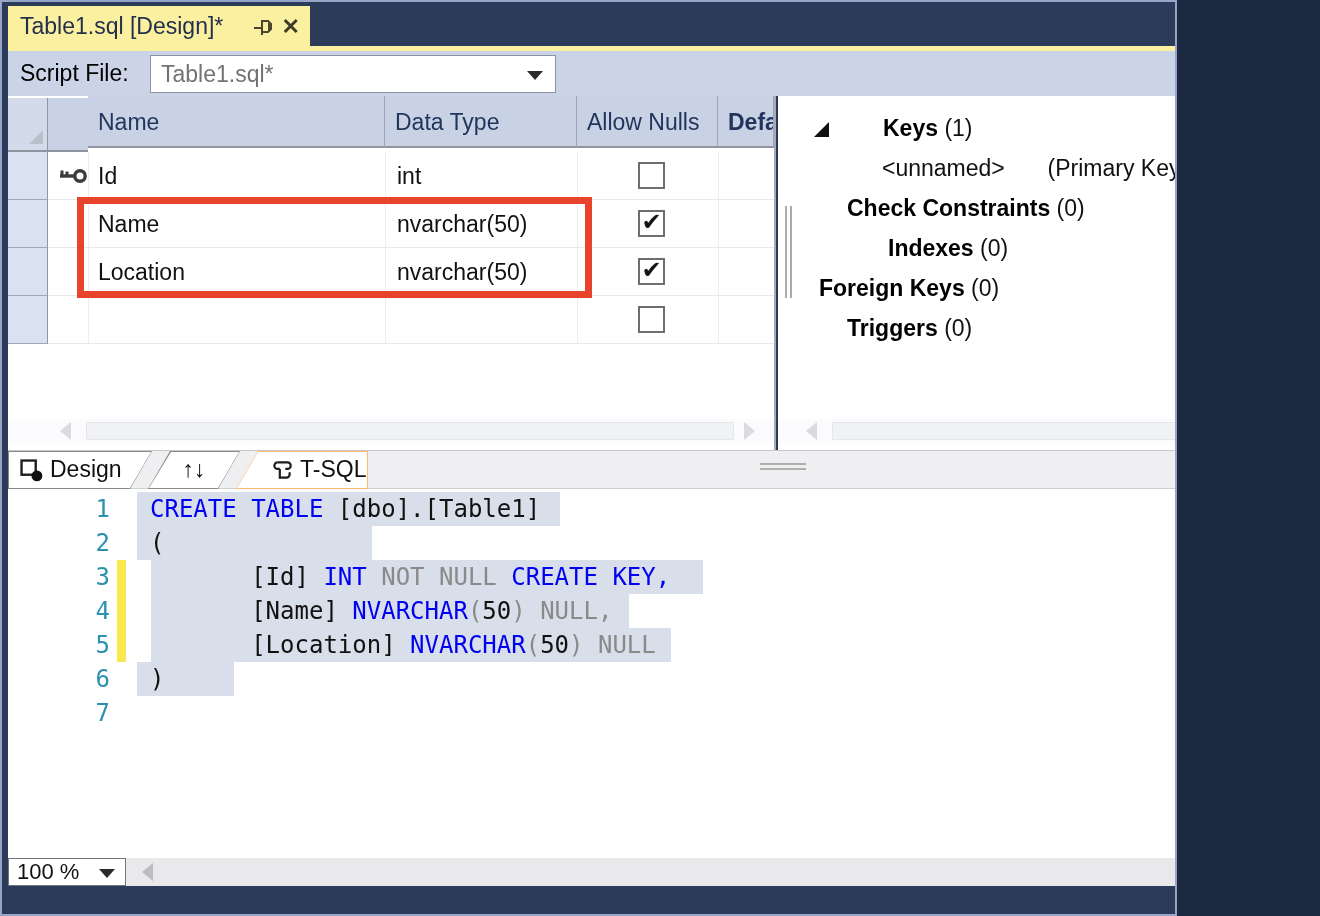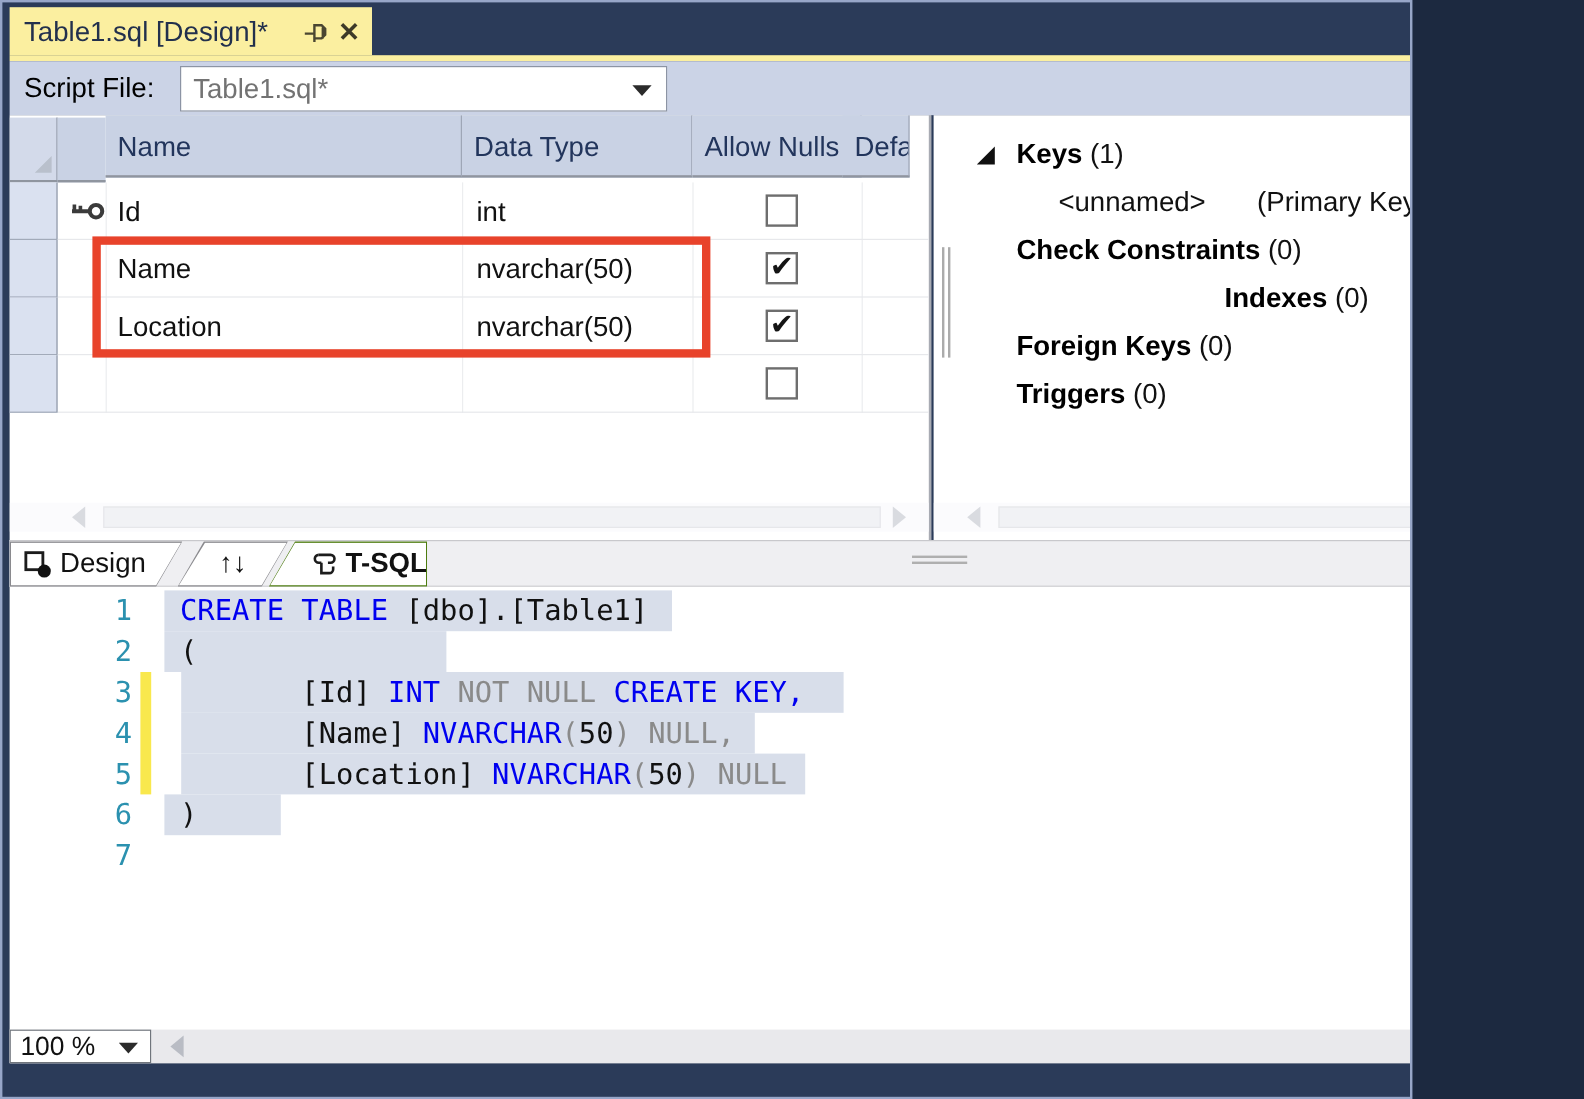--- a/index.html
+++ b/index.html
@@ -138,21 +138,21 @@
 
   <div class="abs grid-pane">
     <div class="g-hdr-sel">
       <div class="selall-tri"></div>
     </div>
     <div class="g-hdr" style="left:40px; width:40px;"></div>
     <div id="hdr-cells">
         <div class="g-hdr g-hdr-cell" style="left: 80px; width: 297px;">Name</div>
         <div class="g-hdr g-hdr-cell" style="left: 377px; width: 192px;">Data Type</div>
         <div class="g-hdr g-hdr-cell" style="left: 569px; width: 141px;">Allow Nulls</div>
-        <div class="g-hdr g-hdr-cell" style="left: 694px; width: 56px;">Defa</div>
+        <div class="g-hdr g-hdr-cell" style="left: 710px; width: 56px; font-weight: bold;">Defa</div>
       </div>
     <div class="g-vline" style="left:80px;"></div>
     <div class="g-vline" style="left:377px;"></div>
     <div class="g-vline" style="left:569px;"></div>
     <div class="g-vline" style="left:710px;"></div>
     <div id="grid-rows">
         <div class="g-row" style="top: 56px;">
           <div class="g-sel"></div>
           <div class="g-cellline"></div>
           <div style="position: absolute; left: 50px; top: 14px;"><svg width="30" height="20" viewBox="0 0 30 20">
@@ -198,33 +198,33 @@
       <div class="tri tri-r-pale abs" style="left:736px; top:3px;"></div>
     </div>
   </div>
 
   <div class="abs red-box"></div>
 
   <div class="abs keys-pane">
     <div class="grip-v" style="left:7px;"></div>
     <div class="grip-v" style="left:12px;"></div>
     <div class="expander"></div>
-    <div class="tree-row" style="top:12px; padding-left:69px;">
+    <div class="tree-row" style="top:12px; padding-left:105px;">
       <span class="tree-bold">Keys</span>
       <span class="tree-count"> </span><span class="tree-count">(1)</span>
     </div>
     <div class="tree-row" style="top:52px; padding-left:104px;">
       <span class="tree-count">&lt;unnamed&gt;</span>
       <span style="display:inline-block; width:30px;"></span>
       <span class="tree-count">(Primary Key, Clustered: Id)</span>
     </div>
     <div id="tree-items">
         <div class="tree-row" style="top: 92px; padding-left: 69px;"><span class="tree-bold">Check Constraints</span><span class="tree-count"> (0)</span></div>
-        <div class="tree-row" style="top: 132px; padding-left: 69px; text-align: center;"><span class="tree-bold">Indexes</span><span class="tree-count"> (0)</span></div>
-        <div class="tree-row" style="top: 172px; padding-left: 69px;"><span class="tree-bold">Foreign Keys</span><span class="tree-count"> (0)</span></div>
+        <div class="tree-row" style="top: 132px; padding-left: 110px;"><span class="tree-bold">Indexes</span><span class="tree-count"> (0)</span></div>
+        <div class="tree-row" style="top: 172px; padding-left: 41px;"><span class="tree-bold">Foreign Keys</span><span class="tree-count"> (0)</span></div>
         <div class="tree-row" style="top: 212px; padding-left: 69px;"><span class="tree-bold">Triggers</span><span class="tree-count"> (0)</span></div>
       </div>
 
     <div class="lt-scroll" style="left:0; width:536px;">
       <div class="tri tri-l-pale abs" style="left:28px; top:3px;"></div>
       <div class="lt-thumb" style="left:54px; width:447px;"></div>
       <div class="tri tri-r-pale abs" style="left:506px; top:3px;"></div>
     </div>
   </div>
 
@@ -243,21 +243,21 @@
         </svg>
         <span>Design</span>
       </div>
     </div>
 
     <div class="btab" style="left:140px; width:92px; background:#8A8A8E; clip-path:polygon(22px 0,92px 0,70px 38px,0 38px);">
       <div class="fill" style="clip-path:polygon(22px 0,90px 0,69px 36px,0 36px);"></div>
       <div class="lbl" style="text-align:center; font-weight:bold;">↑↓</div>
     </div>
 
-    <div class="btab" style="left:216px; width:132px; background:#4d7c0f; clip-path:polygon(22px 0,132px 0,132px 38px,0 38px);font-weight:bold;">
+    <div class="btab" style="left:228px; width:132px; background:#fdba74; clip-path:polygon(22px 0,132px 0,132px 38px,0 38px);">
       <div class="fill" style="clip-path:polygon(21px 0,130px 0,130px 36px,0 36px);"></div>
       <div class="lbl" style="padding-left:64px;">
         <svg width="24" height="24" viewBox="0 0 22 22" style="position:absolute; left:34px; top:7px;">
           <path d="M7 4 h9 a3 3 0 0 1 0 6 h-2" fill="none" stroke="#1c1c1c" stroke-width="2"></path>
           <path d="M7 4 a3 3 0 0 0 0 6 h2 M9 10 v8 h6 M15 18 a3 3 0 0 0 3-3 v-2" fill="none" stroke="#1c1c1c" stroke-width="2"></path>
         </svg>
         <span>T-SQL</span>
       </div>
     </div>
 

